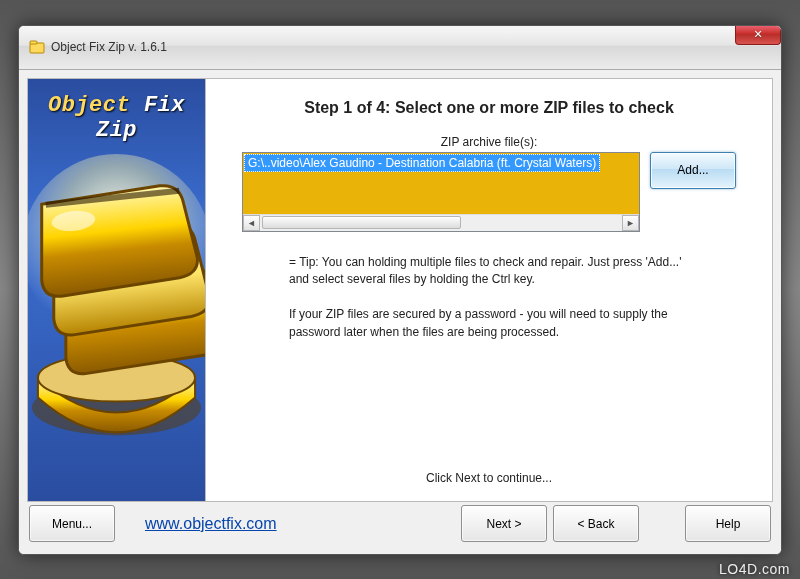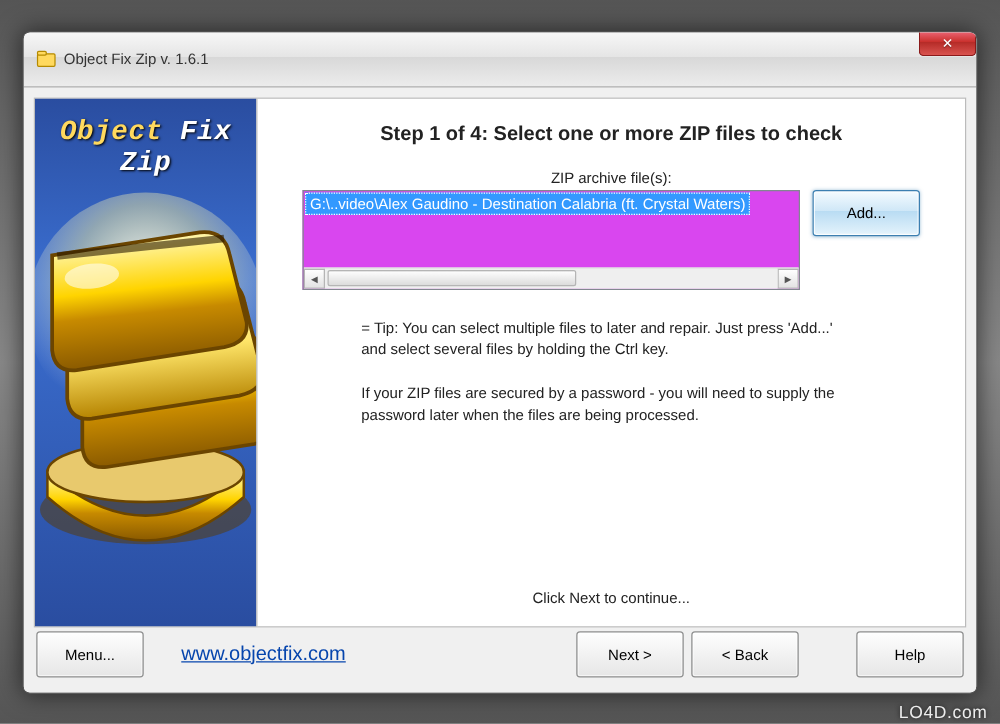--- a/index.html
+++ b/index.html
@@ -107,21 +107,21 @@
     font-size: 16px;
     font-weight: bold;
     margin-bottom: 18px;
   }
   .field-label { margin-bottom: 3px; }
   .file-row { display: flex; gap: 10px; align-items: flex-start; }
   .listbox-wrap {
     border: 1px solid #828790;
     width: 398px;
     height: 80px;
-    background: #d946ef;
+    background: #eab308;
     display: flex;
     flex-direction: column;
     overflow: hidden;
   }
   .listbox {
     flex: 1;
     padding: 1px;
     overflow: hidden;
     white-space: nowrap;
     font-size: 12px;
@@ -286,21 +286,21 @@
               <div class="arrow">◄</div>
               <div class="track">
                 <div class="thumb"></div>
               </div>
               <div class="arrow">►</div>
             </div>
           </div>
           <button class="btn primary">Add...</button>
         </div>
 
-        <div class="tip">= Tip: You can select multiple files to later and repair. Just press 'Add...' and select several files by holding the Ctrl key.</div>
+        <div class="tip">= Tip: You can holding multiple files to check and repair. Just press 'Add...' and select several files by holding the Ctrl key.</div>
         <div class="info2">If your ZIP files are secured by a password - you will need to supply the password later when the files are being processed.</div>
 
         <div class="continue">Click Next to continue...</div>
       </div>
     </div>
 
     <div class="footer">
       <button class="btn">Menu...</button>
       <a class="link">www.objectfix.com</a>
       <div class="spacer"></div>

